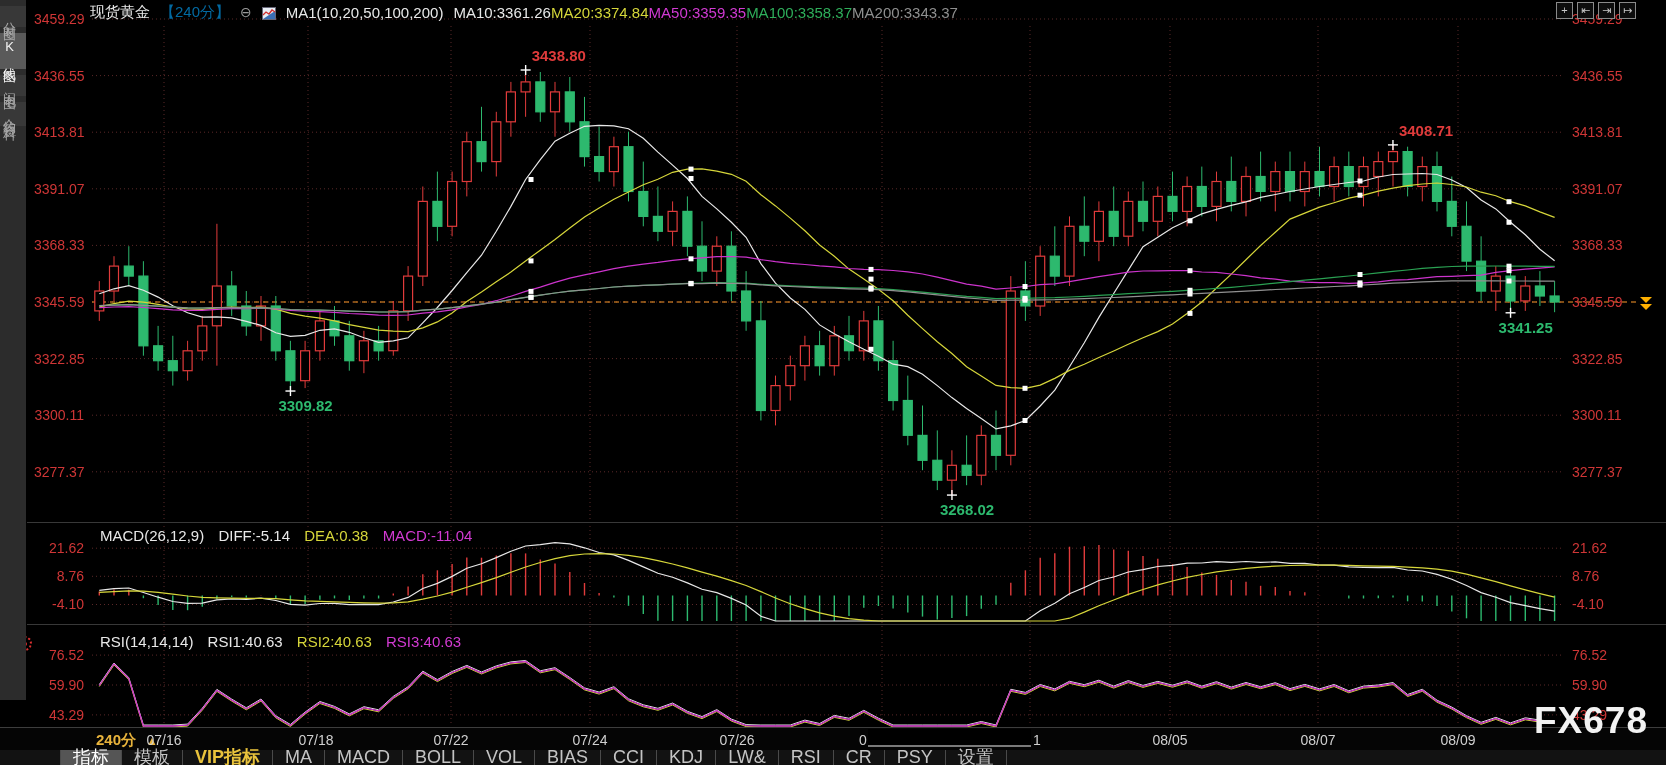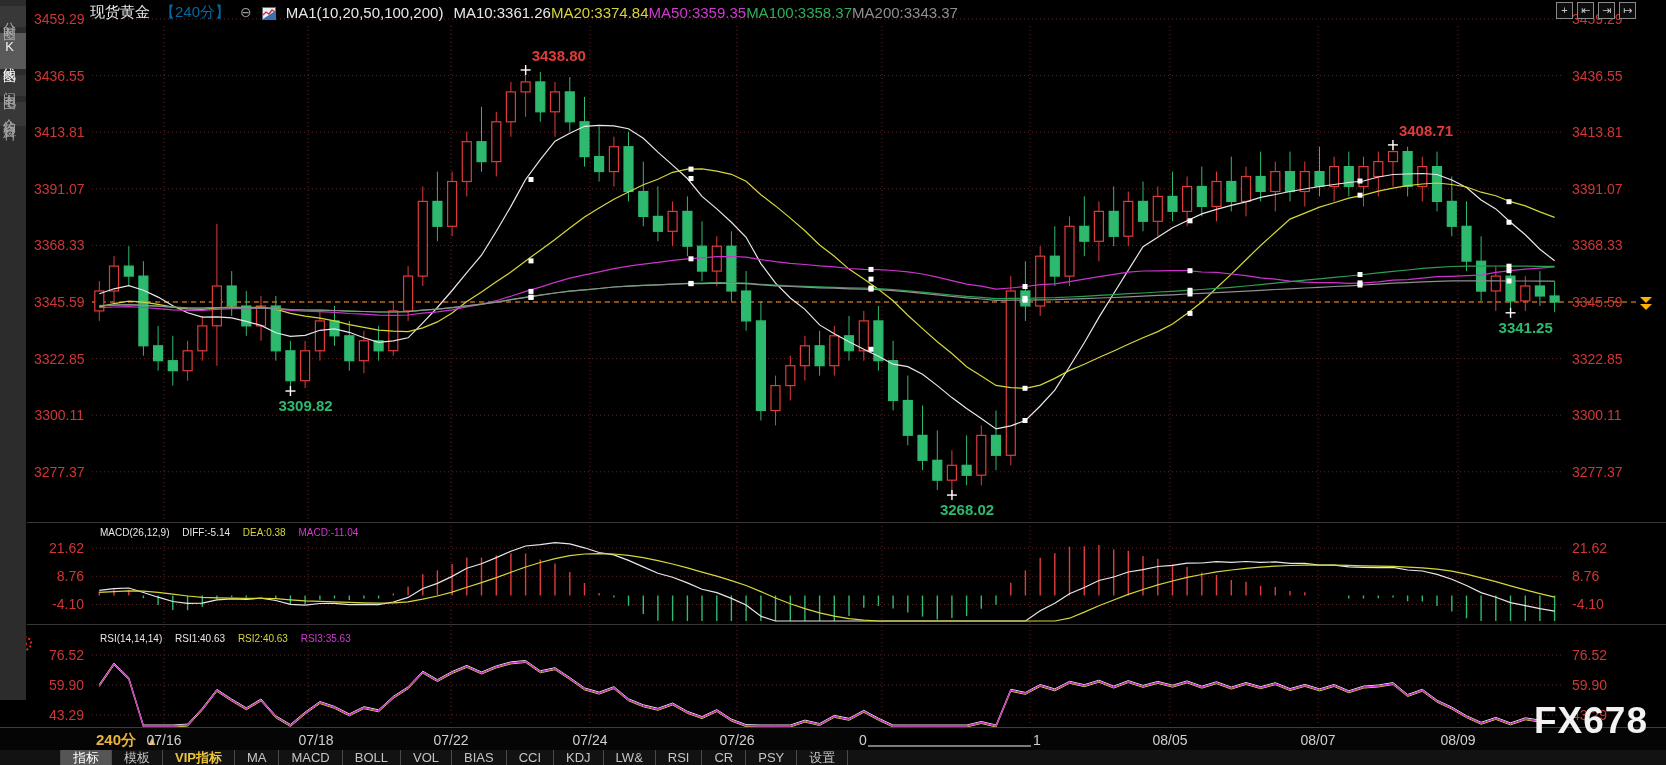--- a/index.html
+++ b/index.html
@@ -26,21 +26,21 @@
   #tr-icons { position:absolute; right:30px; top:2px; display:flex; gap:4px; z-index:20; }
   .tr-btn { width:17px; height:17px; border:1px solid #8a8a8a; background:#0d0d0d; color:#c8c8c8;
             font-size:11px; line-height:15px; text-align:center; cursor:pointer; }
 
   
   .axis-label { position:absolute; font-size:14px; color:#cf3636; transform:translateY(-50%); z-index:15; }
   .axis-label.left { right:1584px; text-align:right; }
   .axis-label.right { left:1572px; text-align:left; }
 
   
-  .pane-header { position:absolute; left:100px; font-size:10px; white-space:nowrap; z-index:20; }
+  .pane-header { position:absolute; left:100px; font-size:15px; white-space:nowrap; z-index:20; }
   .pane-header .w { color:#e8e8e8; } .pane-header .y { color:#d6d63a; } .pane-header .m { color:#d23ad2; }
   .pane-header span { margin-right:10px; }
 
   #sun-icon { position:absolute; left:17px; top:636px; width:15px; height:15px; border:2px dotted #e03030;
               border-radius:50%; z-index:20; cursor:pointer; }
   #sun-icon::after { content:""; position:absolute; left:3.5px; top:3.5px; width:4px; height:4px;
                      background:#e03030; border-radius:50%; }
 
   
   #date-row { position:absolute; left:0; top:727px; width:1666px; height:29px; border-top:1px solid #3d3d3d;
@@ -48,21 +48,21 @@
   #period-label { position:absolute; left:96px; top:3px; font-size:15px; font-weight:bold; color:#e9b43c; cursor:pointer; }
   #period-label .tri { font-size:12px; margin-left:10px; }
   .date-label { position:absolute; top:4px; font-size:14px; color:#d0d0d0; transform:translateX(-50%); }
   .date-frag { position:absolute; top:4px; font-size:14px; color:#d0d0d0; }
   #date-mask { position:absolute; left:868px; top:1px; width:163px; height:18px; background:#000;
                border-bottom:2px solid #7a7a7a; z-index:5; }
 
   
   #toolbar { position:absolute; left:0; top:750px; width:1666px; height:15px; background:#121212;
              display:flex; align-items:stretch; padding-left:60px; z-index:18; }
-  .tb-item { font-size:13px; line-height:15px; color:#c4c4c4; padding:0 12px; border-right:1px solid #4a4a4a;
+  .tb-item { font-size:18px; line-height:15px; color:#c4c4c4; padding:0 12px; border-right:1px solid #4a4a4a;
              cursor:pointer; white-space:nowrap; }
   .tb-item:first-child { border-left:1px solid #4a4a4a; }
   .tb-item.selected { background:#555; color:#fff; }
   .tb-item.vip { color:#e9c33c; font-weight:bold; }
 
   #watermark { position:absolute; left:1534px; top:700px; font-size:37px; color:#f2f2f2;
                letter-spacing:1px; z-index:25;font-weight:bold; }
 
   #svg-holder { position:absolute; left:0; top:0; width:1666px; height:765px; z-index:5; }
 </style>
@@ -509,21 +509,21 @@
     <span class="y">DEA:0.38</span>
     <span class="m">MACD:-11.04</span>
   </div>
 
   <div id="sun-icon"></div>
 
   <div class="pane-header" id="rsi-header" style="top:633px;">
     <span class="w">RSI(14,14,14)</span>
     <span class="w">RSI1:40.63</span>
     <span class="y">RSI2:40.63</span>
-    <span class="m">RSI3:35.63</span>
+    <span class="m">RSI3:40.63</span>
   </div>
 
   <div id="labels-holder">
       <div class="axis-label left" style="top: 19.0007px; left: 34px; width: 50px;">3459.29</div>
       <div class="axis-label right" style="top: 19.0007px;">3459.29</div>
       <div class="axis-label left" style="top: 75.6006px; left: 34px; width: 50px;">3436.55</div>
       <div class="axis-label right" style="top: 75.6006px;">3436.55</div>
       <div class="axis-label left" style="top: 132.2px; left: 34px; width: 50px;">3413.81</div>
       <div class="axis-label right" style="top: 132.2px;">3413.81</div>
       <div class="axis-label left" style="top: 188.8px; left: 34px; width: 50px;">3391.07</div>

